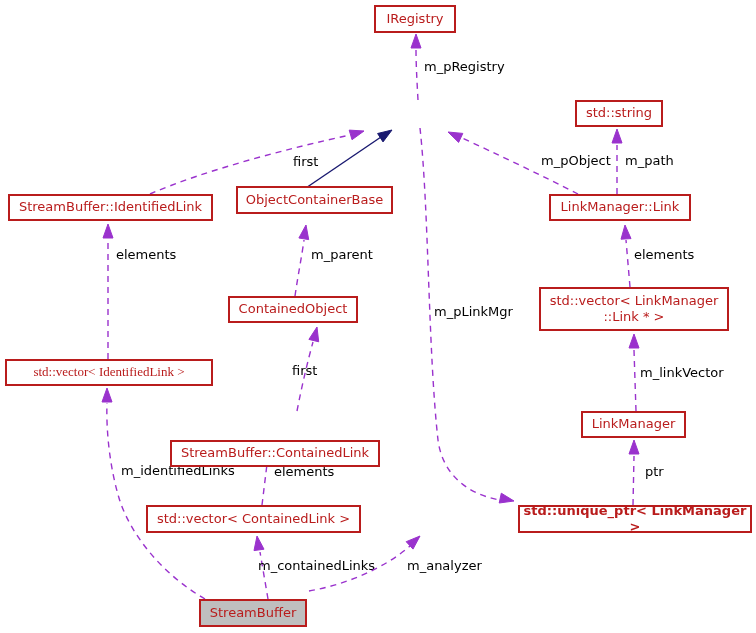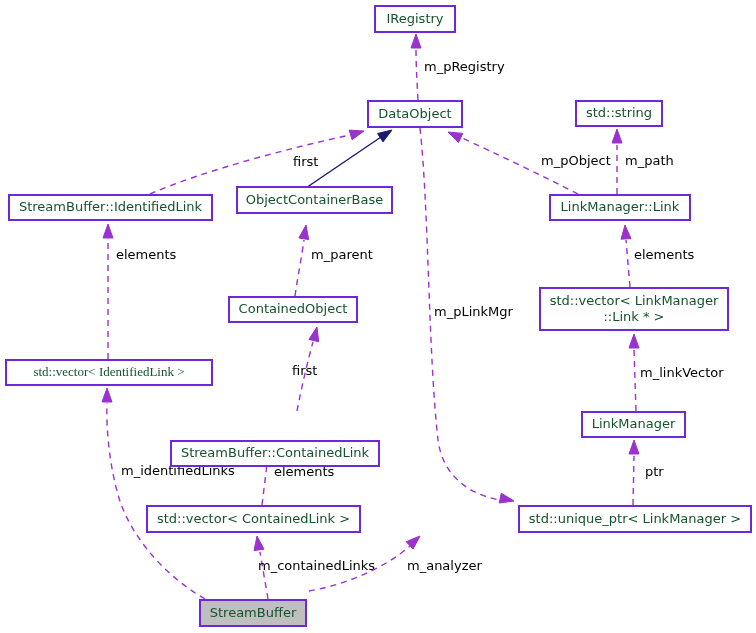--- a/index.html
+++ b/index.html
@@ -34,23 +34,23 @@
   .edges polygon.dashed-head { fill: #9a32cd; stroke: #9a32cd; }
   .edges polygon.solid-head  { fill: #191970; stroke: #191970; }
   .edges text {
     font-family: "DejaVu Sans", "Liberation Sans", sans-serif;
     font-size: 13px;
     fill: #000000;
   }
   .node {
     position: absolute;
     box-sizing: border-box;
-    border: 2px solid #6d28d9;
+    border: 2px solid #b91c1c;
     background: #ffffff;
-    color: #14532d;
+    color: #b91c1c;
     font-size: 13px;
     line-height: 1.25;
     display: flex;
     align-items: center;
     justify-content: center;
     text-align: center;
     white-space: pre-line;
     cursor: pointer;
     z-index: 2;
   }
@@ -138,27 +138,26 @@
         <text x="258" y="570">m_containedLinks</text>
       </g>
       <g>
         <path d="M309,591 C345,585 385,568 410,546" class="dashed"></path>
         <polygon points="420,536 413,549.1 406.2,541.7" class="dashed-head"></polygon>
         <text x="407" y="570">m_analyzer</text>
       </g>
     </svg>
 
 <div class="node" style="left: 374px; top: 5px; width: 82px; height: 28px;">IRegistry</div>
-    <div class="node" style="left: 367px; top: 100px; width: 96px; height: 28px;">DataObject</div>
     <div class="node" style="left: 575px; top: 100px; width: 88px; height: 27px;">std::string</div>
     <div class="node" style="left: 8px; top: 194px; width: 205px; height: 27px;">StreamBuffer::IdentifiedLink</div>
     <div class="node" style="left: 236px; top: 186px; width: 157px; height: 28px;">ObjectContainerBase</div>
     <div class="node" style="left: 549px; top: 194px; width: 142px; height: 27px;">LinkManager::Link</div>
     <div class="node" style="left: 228px; top: 296px; width: 130px; height: 27px;">ContainedObject</div>
     <div class="node" style="left: 539px; top: 287px; width: 190px; height: 44px;">std::vector&lt; LinkManager
 ::Link * &gt;</div>
     <div class="node" style="left: 5px; top: 359px; width: 208px; height: 27px; font-family: Liberation Serif, serif;">std::vector&lt; IdentifiedLink &gt;</div>
     <div class="node" style="left: 170px; top: 411px; width: 210px; height: 27px; margin-top: 29px;">StreamBuffer::ContainedLink</div>
     <div class="node" style="left: 581px; top: 411px; width: 105px; height: 27px;">LinkManager</div>
     <div class="node" style="left: 146px; top: 505px; width: 215px; height: 28px;">std::vector&lt; ContainedLink &gt;</div>
-    <div class="node" style="left: 518px; top: 505px; width: 234px; height: 28px;">std::unique_ptr&lt; LinkManager &gt;</div>
+    <div class="node" style="left: 518px; top: 505px; width: 234px; height: 28px; font-weight: bold;">std::unique_ptr&lt; LinkManager &gt;</div>
     <div class="node highlight" style="left: 199px; top: 599px; width: 108px; height: 28px;">StreamBuffer</div>
   </div>
 
 </body></html>

